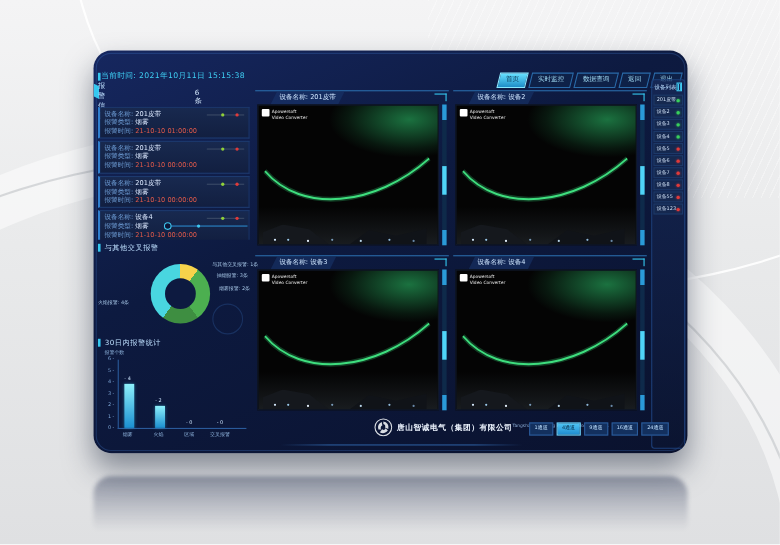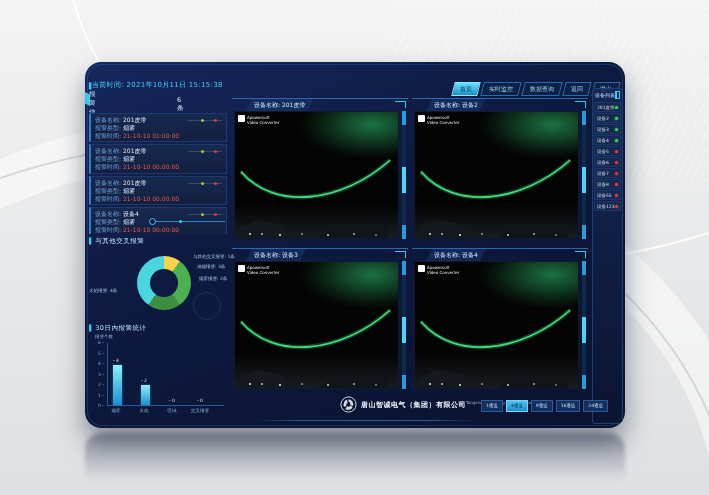--- a/index.html
+++ b/index.html
@@ -11,21 +11,21 @@
     background:repeating-linear-gradient(115deg,rgba(255,255,255,.9) 0 1px,rgba(0,0,0,0) 1px 7px);}
   .curve1{position:absolute;left:-280px;bottom:-430px;width:950px;height:720px;border-radius:50%;
     border:46px solid rgba(255,255,255,.5);}
   .curve2{position:absolute;left:-300px;bottom:-430px;width:1030px;height:780px;border-radius:50%;
     border:2px solid rgba(205,207,210,.8);}
   .curve3{position:absolute;right:-260px;top:-380px;width:900px;height:640px;border-radius:50%;
     border:2px solid rgba(255,255,255,.9);}
   .reflection{position:absolute;left:85px;top:433px;width:540px;height:58px;border-radius:16px;
     background:linear-gradient(180deg,rgba(18,30,66,.38),rgba(18,30,66,0) 85%);filter:blur(2px);}
   
-  .panel{position:absolute;left:85px;top:62px;width:540px;height:366px;border-radius:16px;overflow:hidden;
+  .panel{position:absolute;left:85px;top:46px;width:540px;height:366px;border-radius:16px;overflow:hidden;
     background:linear-gradient(155deg,#16275f 0%,#0d1a40 40%,#0a122e 100%);
     box-shadow:0 14px 26px rgba(40,50,70,.5);}
   .panel::before{content:"";position:absolute;inset:2px;border-radius:14px;
     border:1px solid rgba(70,130,220,.25);pointer-events:none;}
   .corner-accent{position:absolute;left:0;top:30px;width:5px;height:14px;background:#35c8f0;
     clip-path:polygon(0 0,100% 18%,100% 100%,0 82%);}
   
   .time{position:absolute;left:7px;top:18px;font-size:7px;color:#3fd0f5;letter-spacing:.3px;}
   .title-wrap{position:absolute;left:169px;top:5px;width:200px;height:22px;}
   .title-box{position:absolute;left:15px;right:15px;top:0;bottom:0;line-height:22px;text-align:center;

